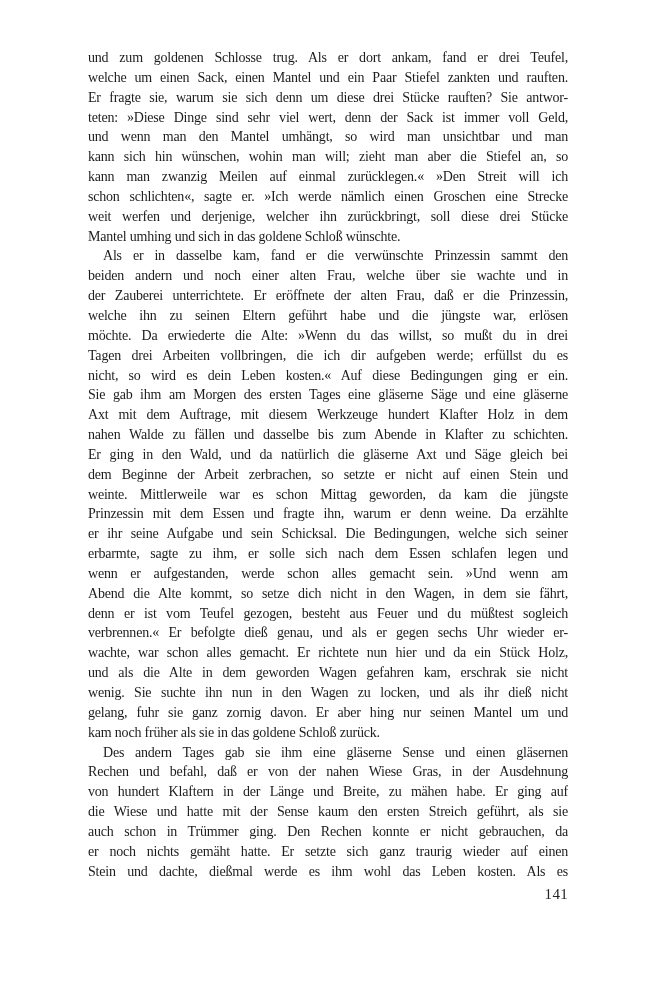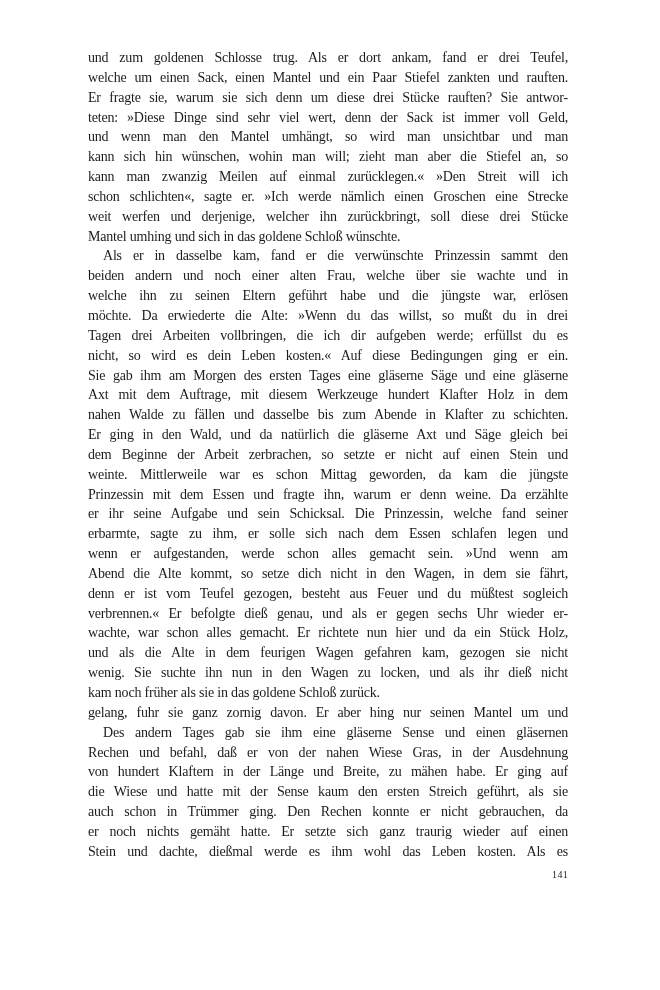--- a/index.html
+++ b/index.html
@@ -26,21 +26,21 @@
     letter-spacing: -0.2px;
     text-align: justify;
     text-align-last: justify;
     overflow: hidden;
   }
   .line.end { text-align-last: left; }
   .line.indent { text-indent: 15px; }
   .page-number {
     margin-top: 6px;
     text-align: right;
-    font-size: 10px;
+    font-size: 15px;
     line-height: 14px;
     letter-spacing: 0.3px;
     color: #242424;
   }
 </style>
 </head>
 <body>
 
 <div class="page">
 
@@ -53,42 +53,43 @@
     <div class="line">kann sich hin wünschen, wohin man will; zieht man aber die Stiefel an, so</div>
     <div class="line">kann man zwanzig Meilen auf einmal zurücklegen.« »Den Streit will ich</div>
     <div class="line">schon schlichten«, sagte er. »Ich werde nämlich einen Groschen eine Strecke</div>
     <div class="line">weit werfen und derjenige, welcher ihn zurückbringt, soll diese drei Stücke</div>
     <div class="line end">Mantel umhing und sich in das goldene Schloß wünschte.</div>
   </div>
 
   <div class="para">
     <div class="line indent">Als er in dasselbe kam, fand er die verwünschte Prinzessin sammt den</div>
     <div class="line">beiden andern und noch einer alten Frau, welche über sie wachte und in</div>
+    <div class="line">der Zauberei unterrichtete. Er eröffnete der alten Frau, daß er die Prinzessin,</div>
     <div class="line">welche ihn zu seinen Eltern geführt habe und die jüngste war, erlösen</div>
     <div class="line">möchte. Da erwiederte die Alte: »Wenn du das willst, so mußt du in drei</div>
     <div class="line">Tagen drei Arbeiten vollbringen, die ich dir aufgeben werde; erfüllst du es</div>
     <div class="line">nicht, so wird es dein Leben kosten.« Auf diese Bedingungen ging er ein.</div>
     <div class="line">Sie gab ihm am Morgen des ersten Tages eine gläserne Säge und eine gläserne</div>
     <div class="line">Axt mit dem Auftrage, mit diesem Werkzeuge hundert Klafter Holz in dem</div>
     <div class="line">nahen Walde zu fällen und dasselbe bis zum Abende in Klafter zu schichten.</div>
     <div class="line">Er ging in den Wald, und da natürlich die gläserne Axt und Säge gleich bei</div>
     <div class="line">dem Beginne der Arbeit zerbrachen, so setzte er nicht auf einen Stein und</div>
     <div class="line">weinte. Mittlerweile war es schon Mittag geworden, da kam die jüngste</div>
     <div class="line">Prinzessin mit dem Essen und fragte ihn, warum er denn weine. Da erzählte</div>
-    <div class="line">er ihr seine Aufgabe und sein Schicksal. Die Prinzessin, welche fand seiner</div>
+    <div class="line">er ihr seine Aufgabe und sein Schicksal. Die Bedingungen, welche sich seiner</div>
     <div class="line">erbarmte, sagte zu ihm, er solle sich nach dem Essen schlafen legen und</div>
     <div class="line">wenn er aufgestanden, werde schon alles gemacht sein. »Und wenn am</div>
     <div class="line">Abend die Alte kommt, so setze dich nicht in den Wagen, in dem sie fährt,</div>
     <div class="line">denn er ist vom Teufel gezogen, besteht aus Feuer und du müßtest sogleich</div>
     <div class="line">verbrennen.« Er befolgte dieß genau, und als er gegen sechs Uhr wieder er-</div>
     <div class="line">wachte, war schon alles gemacht. Er richtete nun hier und da ein Stück Holz,</div>
-    <div class="line">und als die Alte in dem feurigen Wagen gefahren kam, gezogen sie nicht</div>
+    <div class="line">und als die Alte in dem geworden Wagen gefahren kam, erschrak sie nicht</div>
     <div class="line">wenig. Sie suchte ihn nun in den Wagen zu locken, und als ihr dieß nicht</div>
+    <div class="line">gelang, fuhr sie ganz zornig davon. Er aber hing nur seinen Mantel um und</div>
     <div class="line end">kam noch früher als sie in das goldene Schloß zurück.</div>
-    <div class="line">gelang, fuhr sie ganz zornig davon. Er aber hing nur seinen Mantel um und</div>
   </div>
 
   <div class="para">
     <div class="line indent">Des andern Tages gab sie ihm eine gläserne Sense und einen gläsernen</div>
     <div class="line">Rechen und befahl, daß er von der nahen Wiese Gras, in der Ausdehnung</div>
     <div class="line">von hundert Klaftern in der Länge und Breite, zu mähen habe. Er ging auf</div>
     <div class="line">die Wiese und hatte mit der Sense kaum den ersten Streich geführt, als sie</div>
     <div class="line">auch schon in Trümmer ging. Den Rechen konnte er nicht gebrauchen, da</div>
     <div class="line">er noch nichts gemäht hatte. Er setzte sich ganz traurig wieder auf einen</div>
     <div class="line">Stein und dachte, dießmal werde es ihm wohl das Leben kosten. Als es</div>

